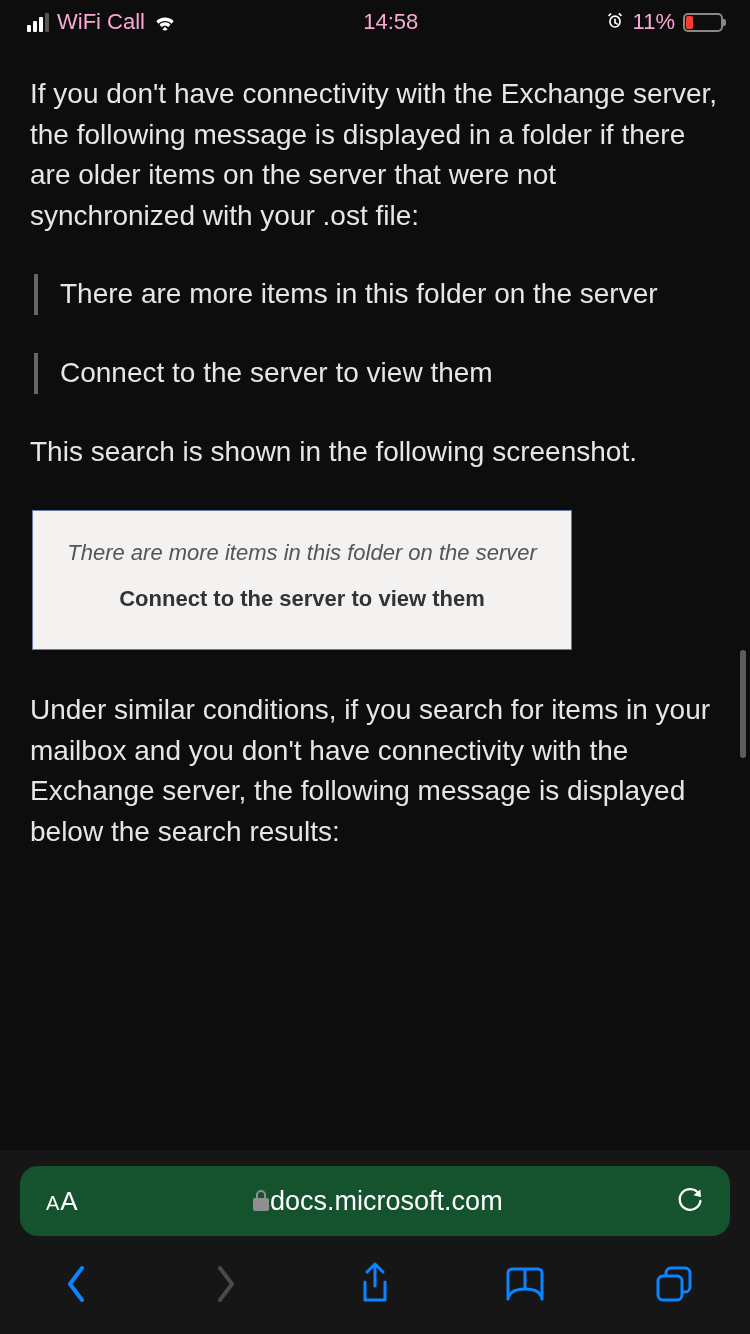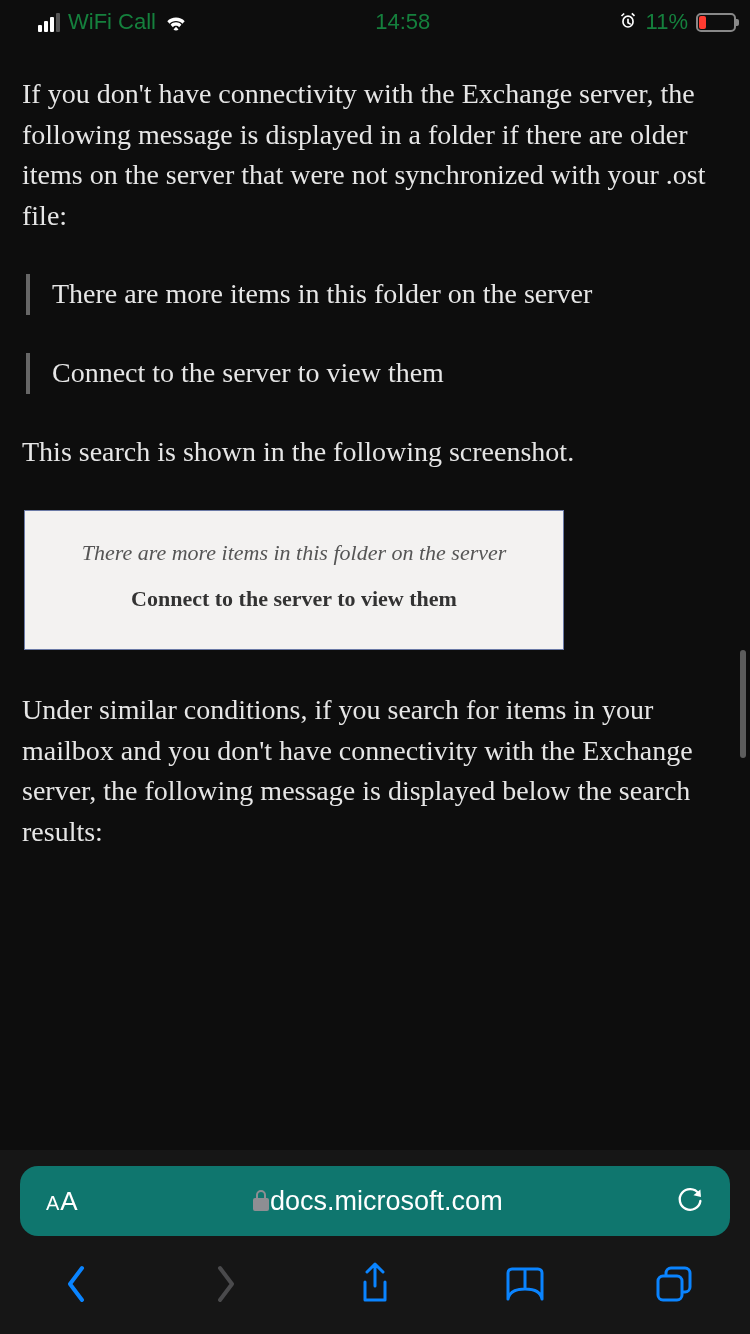--- a/index.html
+++ b/index.html
@@ -11,25 +11,24 @@
       color: #e8e8e8;
       overflow: hidden;
       position: relative;
     }
     
     .status-bar {
       height: 44px;
       display: flex;
       align-items: center;
       justify-content: space-between;
-      padding: 0 14px;
+      padding: 0 27px;
       font-size: 22px;
       font-weight: 500;
-      color: #15803d;
-      margin-left: 24px;
+      color: #f9a8d4;
     }
     .sb-left, .sb-right { display: flex; align-items: center; gap: 8px; }
     .signal-bars { display: flex; align-items: flex-end; gap: 2px; }
     .signal-bars span { width: 4px; background: #fff; border-radius: 1px; }
     .signal-bars span:nth-child(1){height:7px}
     .signal-bars span:nth-child(2){height:11px}
     .signal-bars span:nth-child(3){height:15px}
     .signal-bars span:nth-child(4){height:19px; background:#555}
     .sb-time { font-weight:400; }
     .battery {
@@ -40,25 +39,24 @@
     .battery:after {
       content:''; position:absolute; right:-5px; top:4px;
       width:3px; height:7px; background:#888; border-radius:0 2px 2px 0;
     }
     .battery-level {
       position:absolute; left:1px; top:1px; bottom:1px;
       width:19%; background:#ff3b30; border-radius:2px;
     }
     
     .content {
-      padding: 30px 30px 0 22px;
+      padding: 30px 30px 0 30px;
       font-size: 28px;
       line-height: 1.45;
       color: #e6e6e6;
-      font-family: Liberation Serif, serif;
     }
     .content p { margin-bottom: 38px; }
     .quote {
       border-left: 4px solid #666;
       padding: 0 0 0 22px;
       margin: 0 0 38px 4px;
       color: #e6e6e6;
     }
     .shot-box {
       width: 540px;
@@ -77,21 +75,21 @@
       background:#5c5c5c; border-radius:3px;
     }
     
     .chrome {
       position:absolute; left:0; right:0; bottom:0;
       background:#161616;
       padding: 16px 20px 24px 20px;
     }
     .url-bar {
       height: 70px;
-      background:#0f766e;
+      background:#14532d;
       border-radius: 18px;
       display:flex; align-items:center;
       padding: 0 26px;
       gap: 18px;
       color:#fff;
     }
     .aa { font-weight:500; font-size:26px; letter-spacing:1px; }
     .aa .small{font-size:20px}
     .url-center { flex:1; display:flex; align-items:center; justify-content:center; font-size:27px; }
     .toolbar {

